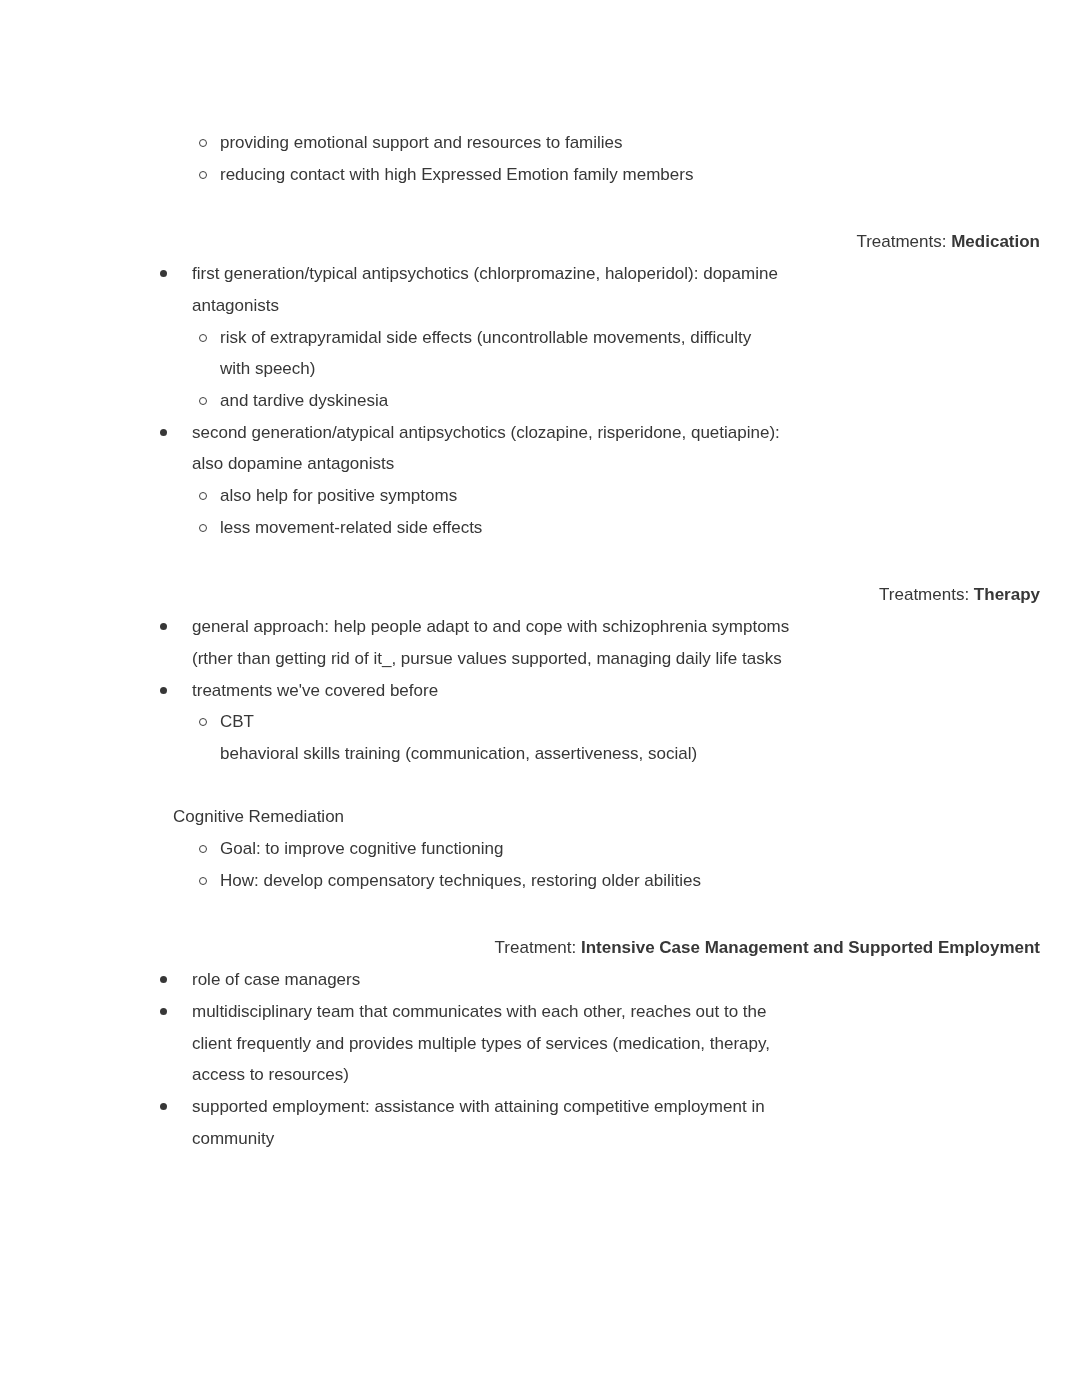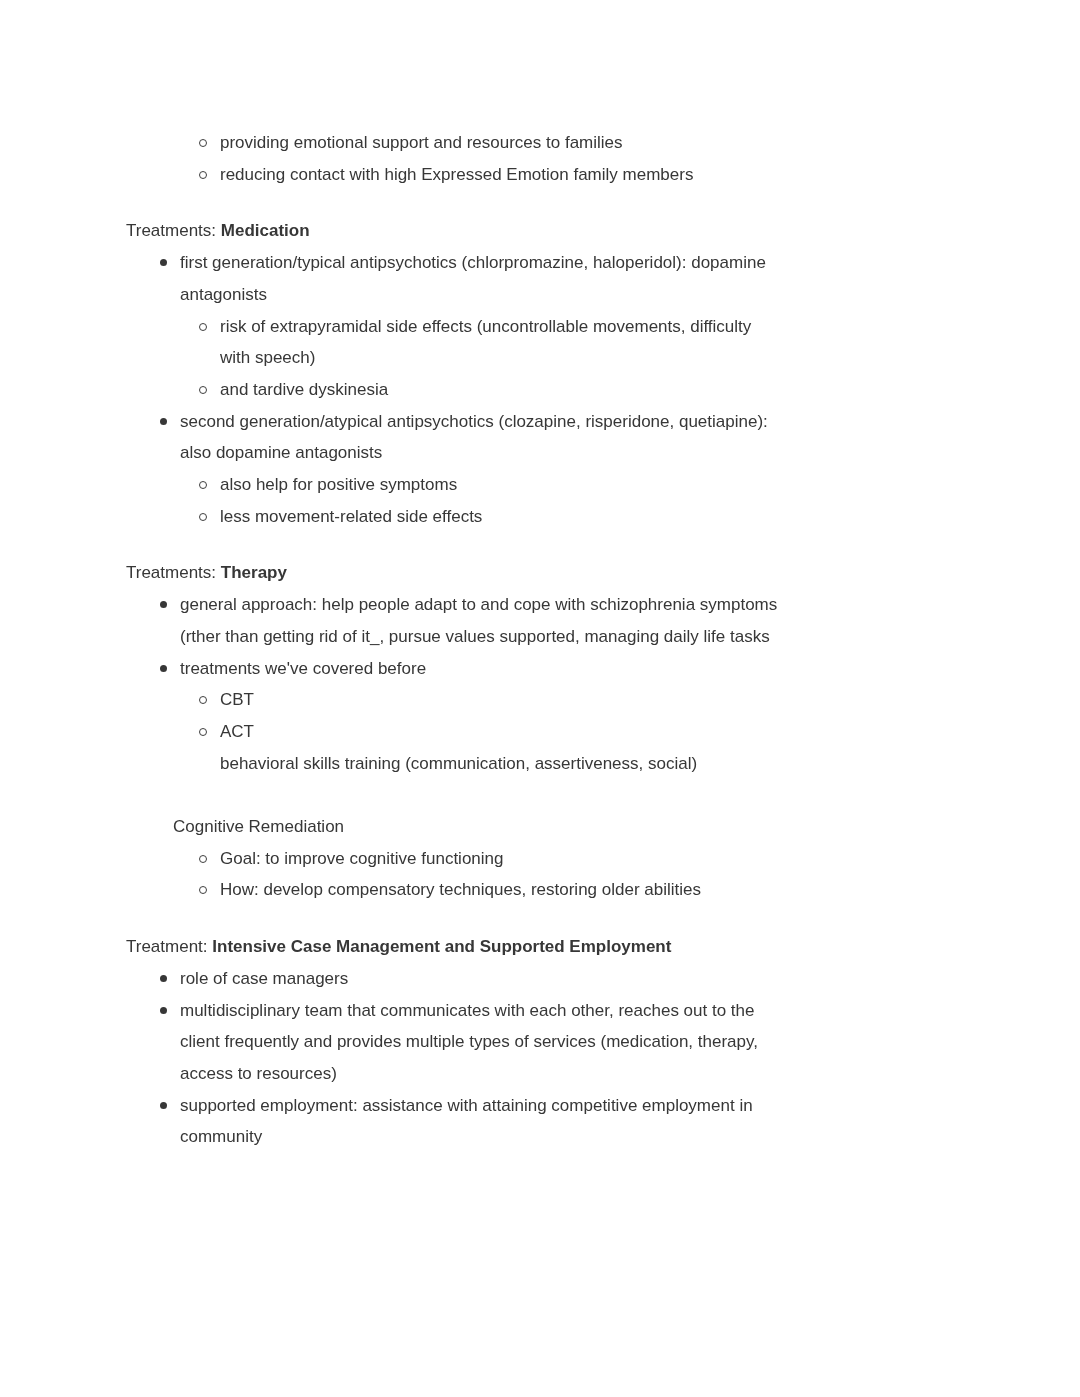--- a/index.html
+++ b/index.html
@@ -24,21 +24,21 @@
   }
   .txt {
     white-space: pre-wrap;
     flex: 1;
   }
   .row {
     display: flex;
     align-items: flex-start;
   }
   
-  .li1 { margin-left: 34px; }
+  .li1 { margin-left: 34px; gap: 12px; }
   .li1 .marker { flex: 0 0 20px; }
   
   .li2 { margin-left: 73px; }
   .li2 .marker { flex: 0 0 21px; }
   .marker {
     display: flex;
     align-items: flex-start;
   }
   .dot {
     width: 7px;
@@ -49,21 +49,22 @@
   }
   .ring {
     width: 6px;
     height: 6px;
     margin-top: 12px;
     border-radius: 50%;
     border: 1.6px solid #3f3f3f;
     background: transparent;
   }
   .heading {
-    margin-top: 25px;
+    margin-top: 36px;
+    text-align: right;
   }
   .heading .bold { font-weight: 700; }
   .subheading {
     margin-top: 31.7px;
     margin-left: 47px;
   }
   .plainline {
     margin-left: 94px;
     white-space: pre-wrap;
   }
@@ -146,26 +147,20 @@
         <span class="dot"></span>
       </span>
     <span class="txt">treatments we've covered before</span>
   </div>
   <div class="row li2">
     <span class="marker">
         <span class="ring"></span>
       </span>
     <span class="txt">CBT</span>
   </div>
-  <div class="row li2">
-    <span class="marker">
-        <span class="ring"></span>
-      </span>
-    <span class="txt">ACT</span>
-  </div>
   <div class="plainline">behavioral skills training (communication, assertiveness, social)</div>
 
   <div class="subheading">Cognitive Remediation</div>
 
   <div class="row li2">
     <span class="marker">
         <span class="ring"></span>
       </span>
     <span class="txt">Goal: to improve cognitive functioning</span>
   </div>

